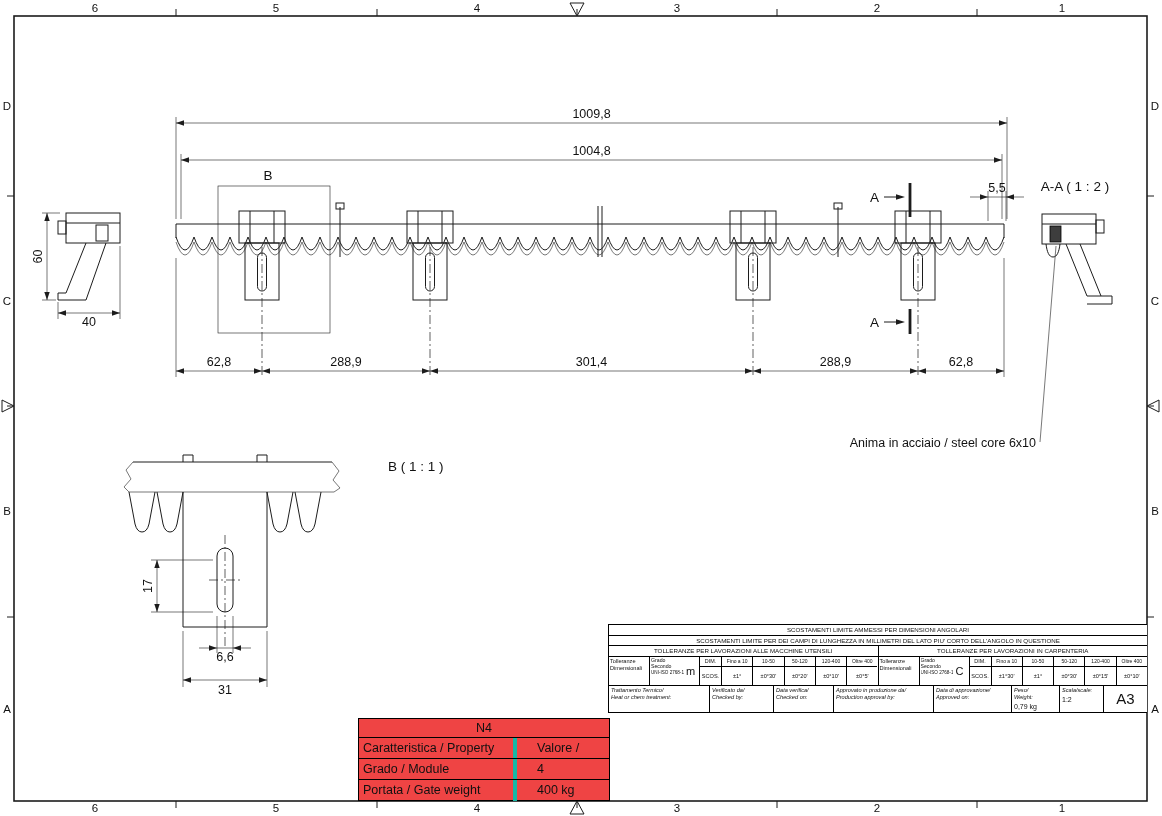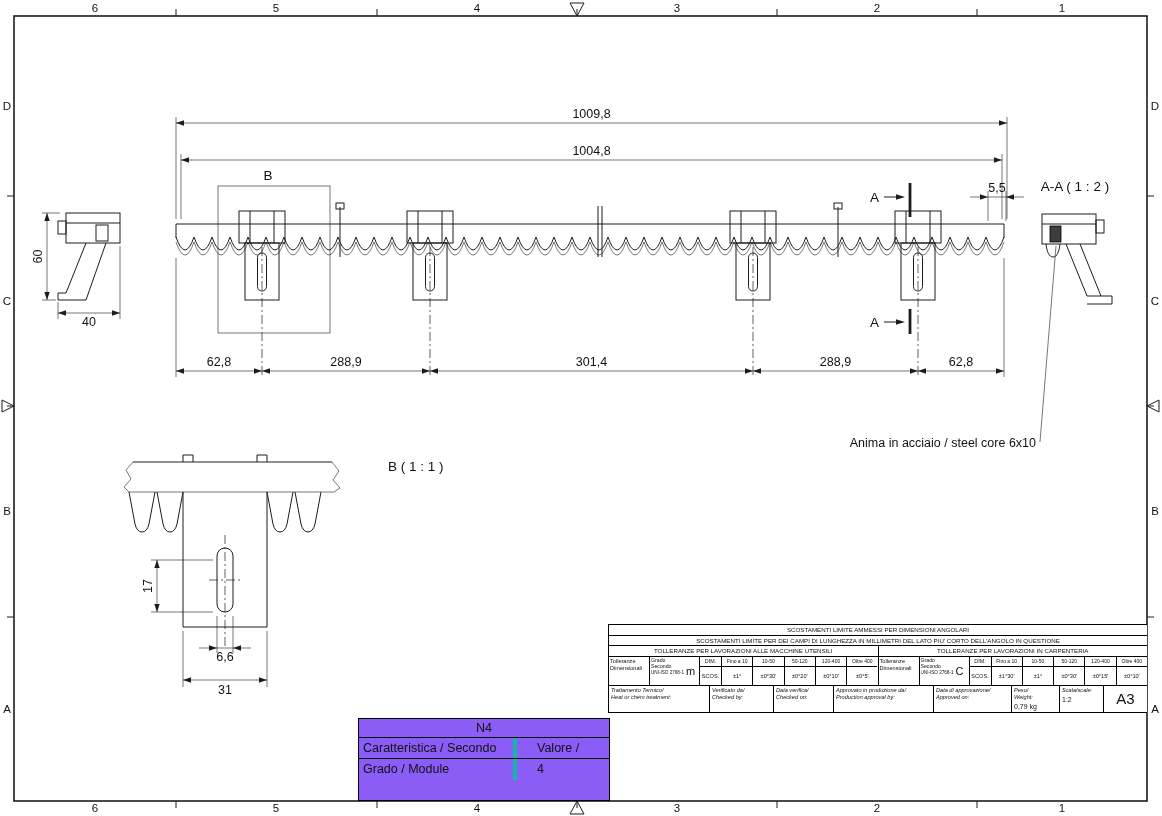--- a/index.html
+++ b/index.html
@@ -38,21 +38,21 @@
   .c-top{height:9px;line-height:9px;border-bottom:1px solid #000;overflow:hidden}
   .c-val{flex:1;display:flex;align-items:center;justify-content:center;font-size:5.6px;overflow:hidden}
   .c-rng{flex:1;display:flex;flex-direction:column;text-align:center;font-size:5px;box-sizing:border-box}
   .tb-info{flex:1;display:flex;font-size:5.6px;font-style:italic;line-height:1.2}
   .ci{padding:1px 2px;box-sizing:border-box;overflow:hidden}
   .w1{width:100px}.w2{width:64px}.w3{width:60px}.w4{width:100px}.w5{width:78px}.w6{width:48px}.w7{width:44px}.w8{flex:1}
   .ci .val{font-style:normal;font-size:7px;margin-top:2px}
   .fmt{display:flex;align-items:center;justify-content:center;font-size:15px;font-style:normal}
 
   #n4{position:absolute;left:358px;top:718px;width:252px;height:83px;box-sizing:border-box;
-    border:1px solid #000;background:#8b5cf6;font-size:12.5px}
+    border:1px solid #000;background:#ef4444;font-size:12.5px}
   .n4-title{height:18px;line-height:18px;text-align:center;border-bottom:1px solid #000}
   .n4-row{display:flex;height:21px;line-height:20px;border-bottom:1px solid #000;box-sizing:border-box}
   .n4-row:last-child{border-bottom:none}
   .n4-prop{flex:1;padding-left:4px;overflow:hidden}
   .n4-val{width:96px;border-left:4px solid #14b8a6;padding-left:20px;box-sizing:border-box;overflow:hidden}
 </style>
 </head>
 <body>
 
 <div id="sheet">
@@ -394,22 +394,26 @@
       <div>Scala/scale:</div>
       <div class="val">1:2</div>
     </div>
     <div class="ci w8 bl fmt">A3</div>
   </div>
 </div>
 
 <div id="n4">
   <div class="n4-title">N4</div>
   <div class="n4-row">
-    <div class="n4-prop">Caratteristica / Secondo</div>
+    <div class="n4-prop">Caratteristica / Property</div>
     <div class="n4-val">Valore / Value</div>
   </div>
   <div class="n4-row">
     <div class="n4-prop">Grado / Module</div>
     <div class="n4-val">4</div>
   </div>
+  <div class="n4-row">
+    <div class="n4-prop">Portata / Gate weight</div>
+    <div class="n4-val">400 kg</div>
+  </div>
 </div>
 
 </div>
 
 </body></html>

